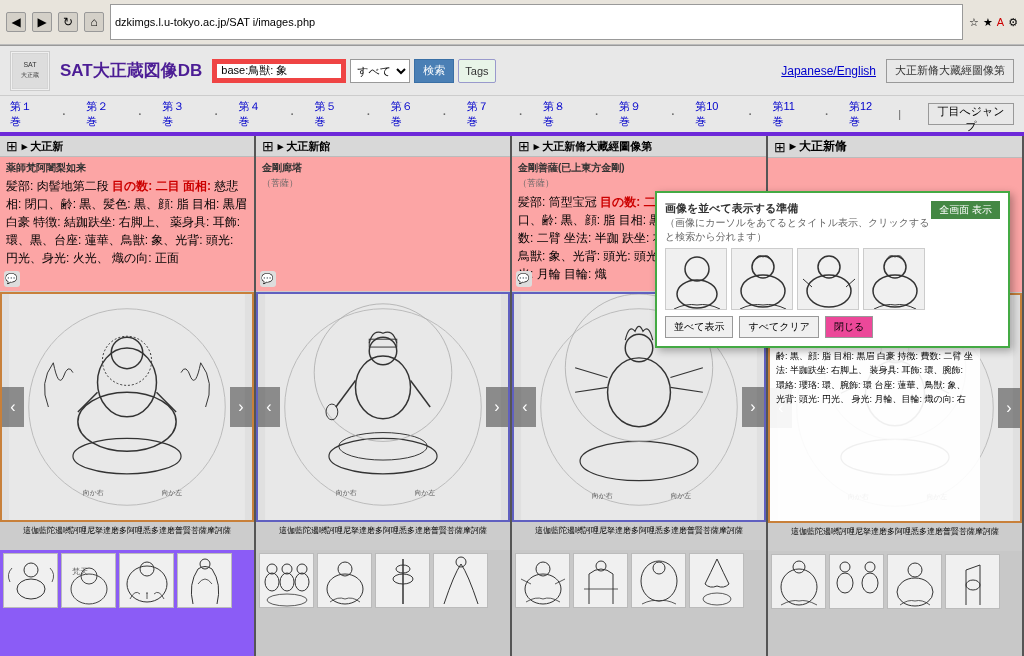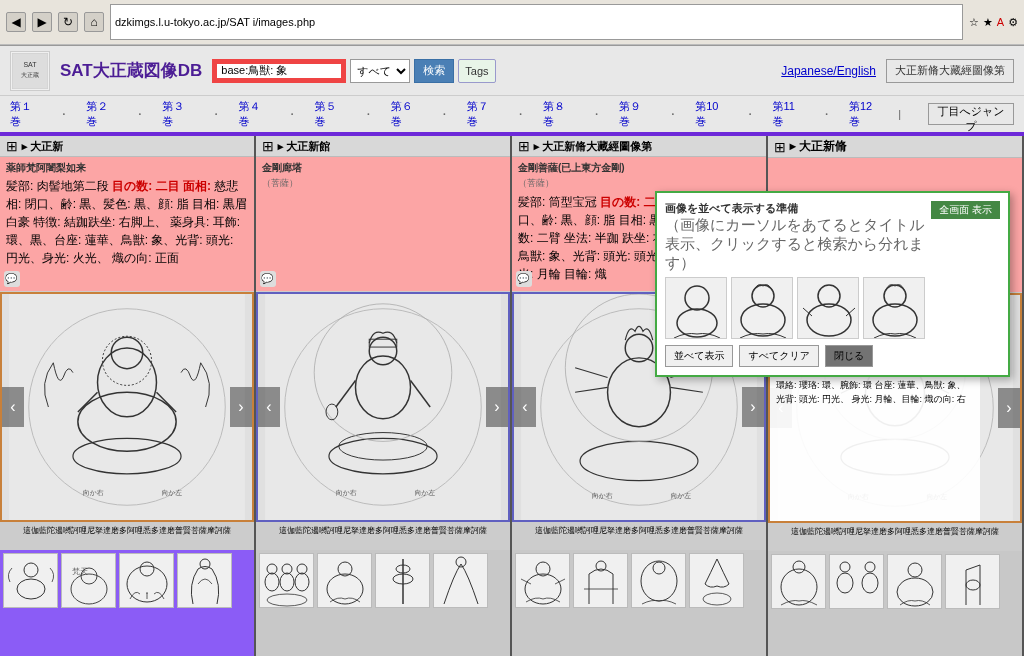--- a/index.html
+++ b/index.html
@@ -51,21 +51,21 @@
     .nav-arrow-left { left: 0; }
     .nav-arrow-right { right: 0; }
 
     .bottom-text { background: #e0e0e0; padding: 2px 4px; font-size: 8px; text-align: center; height: 30px; overflow: hidden; }
     .bottom-images { background: #d8d8d8; padding: 4px; height: 120px; overflow: hidden; display: flex; gap: 2px; flex-wrap: wrap; align-items: flex-start; }
 
     
     .popup-overlay { position: absolute; top: 60px; left: 680px; background: white; border: 2px solid #4a4; padding: 8px; z-index: 100; width: 320px; box-shadow: 3px 3px 8px rgba(0,0,0,0.3); }
     .popup-thumbs { display: flex; gap: 4px; margin-bottom: 6px; }
     .popup-btn { height: 22px; padding: 0 8px; border: 1px solid #999; background: #f0f0f0; font-size: 10px; cursor: pointer; }
-    .popup-close-btn { height: 22px; padding: 0 8px; border: 1px solid #999; background: #737373; font-size: 10px; cursor: pointer; }
+    .popup-close-btn { height: 22px; padding: 0 8px; border: 1px solid #999; background: #ec4899; font-size: 10px; cursor: pointer; }
 
     
     .info-panel { position: absolute; background: white; border: 1px solid #ccc; padding: 6px; width: 210px; font-size: 9px; line-height: 1.5; top: 140px; right: 10px; z-index: 50; box-shadow: 2px 2px 5px rgba(0,0,0,0.2); }
 
     
     ::-webkit-scrollbar { width: 6px; height: 6px; }
     ::-webkit-scrollbar-thumb { background: #999; }
   </style>
 </head>
 <body>
@@ -429,21 +429,21 @@
         <path d="M20,50 L20,15 L34,10 L34,50" fill="none" stroke="#333" stroke-width="1"></path>
         <ellipse cx="27" cy="30" rx="7" ry="5" fill="none" stroke="#333" stroke-width="1"></ellipse>
       </svg>
     </div>
   </div>
 
   <div class="popup-overlay" style="position:absolute; top:55px; left:655px; background:white; border:2px solid #44aa44; padding:8px; z-index:200; width:355px; box-shadow:3px 3px 8px rgba(0,0,0,0.3);">
     <div style="display:flex; justify-content:space-between; align-items:flex-start; margin-bottom:4px;">
       <div>
         <div style="font-size:11px; font-weight:bold; color:#333;">画像を並べて表示する準備</div>
-        <div style="font-size:15px; color:#666;">（画像にカーソルをあてるとタイトル表示、クリックすると検索から分れます）</div>
+        <div style="font-size:10px; color:#666;">（画像にカーソルをあてるとタイトル表示、クリックすると検索から分れます）</div>
       </div>
       <button style="background:#448844; color:white; border:none; padding:2px 8px; font-size:10px; cursor:pointer; white-space:nowrap;">全画面 表示</button>
     </div>
     <div class="popup-thumbs" style="display:flex; gap:4px; margin-bottom:6px;">
       <svg width="62" height="62" style="background:#f0f0f0; border:1px solid #ccc; flex-shrink:0;">
         <rect width="62" height="62" fill="#f0f0f0"></rect>
         <circle cx="31" cy="20" r="12" fill="none" stroke="#333" stroke-width="1.5"></circle>
         <ellipse cx="31" cy="45" rx="20" ry="14" fill="none" stroke="#333" stroke-width="1.5"></ellipse>
         <path d="M8,60 Q20,54 31,56 Q42,54 54,60" fill="none" stroke="#333" stroke-width="1"></path>
       </svg>

